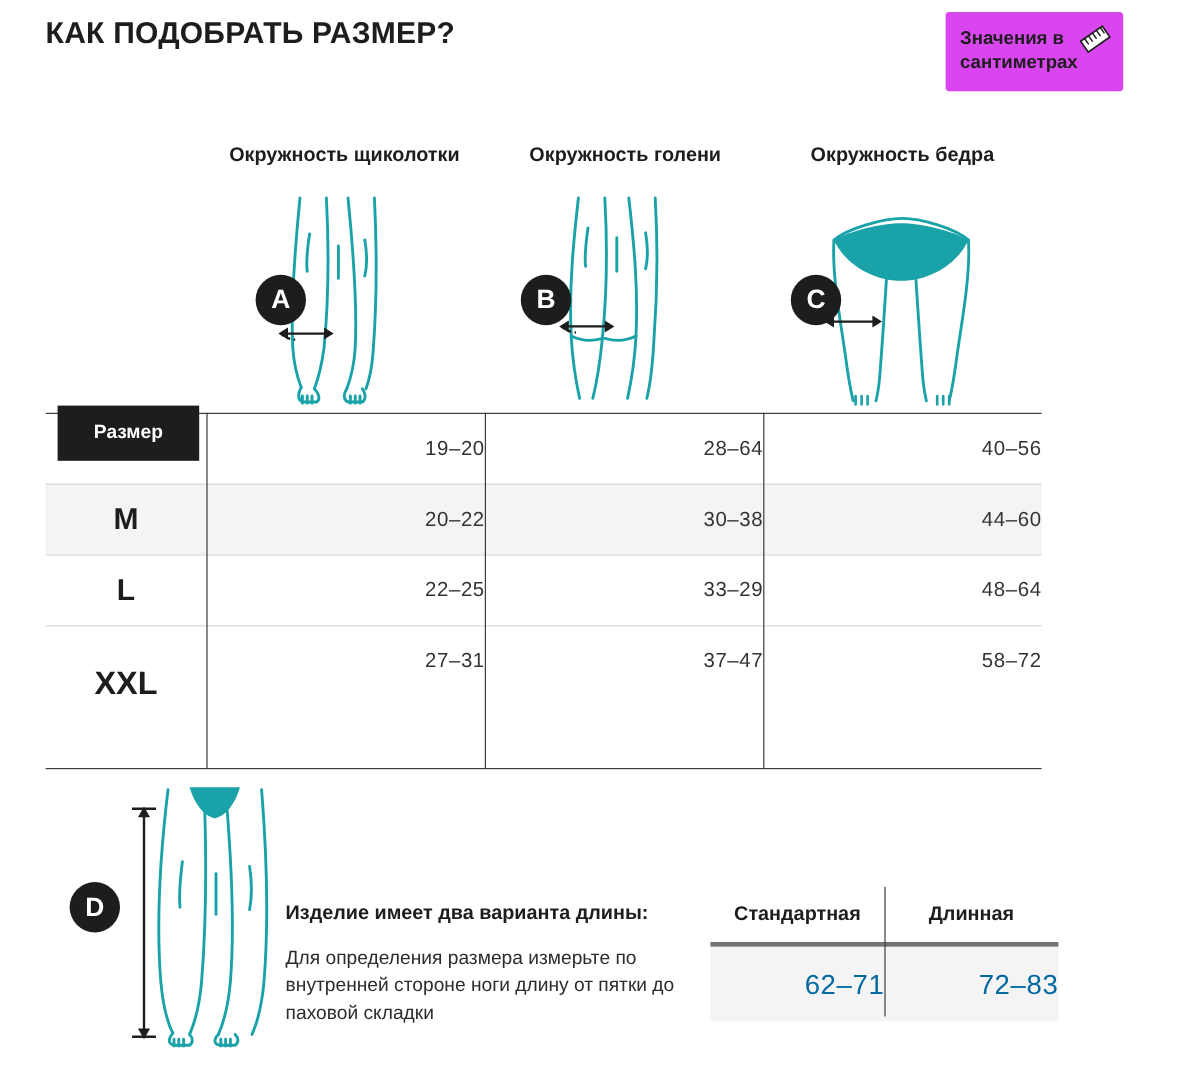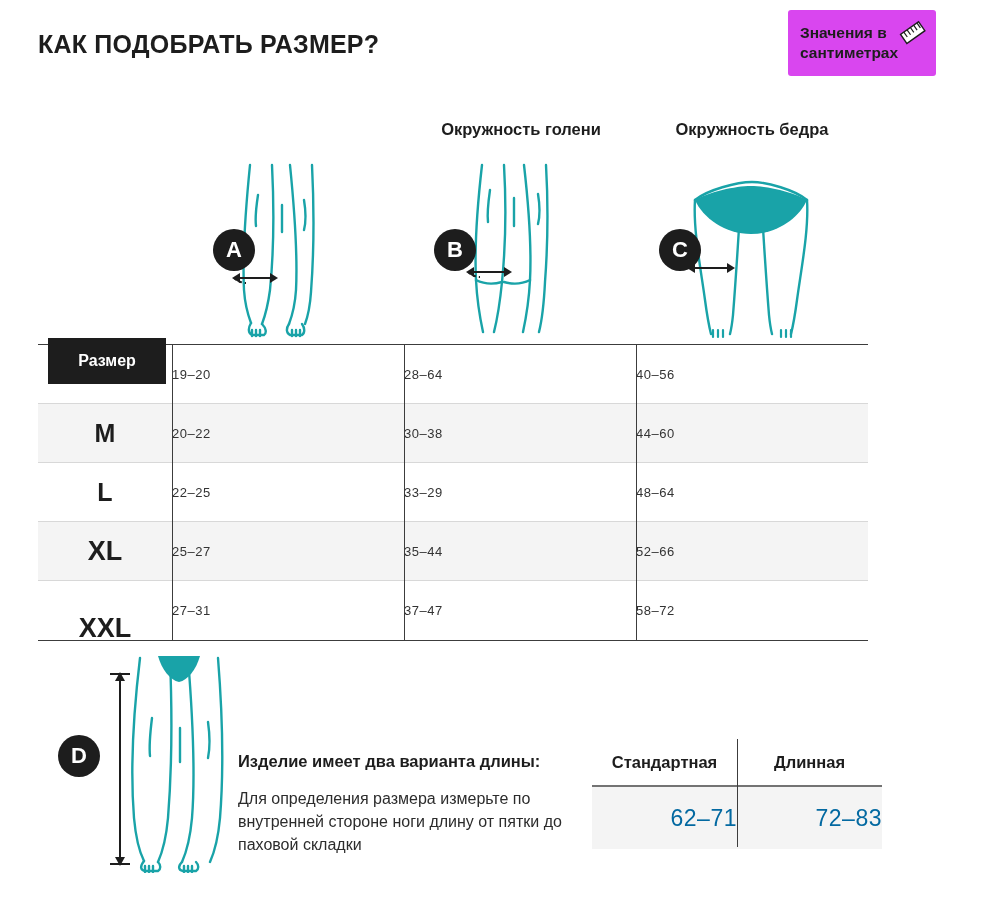--- a/index.html
+++ b/index.html
@@ -17,21 +17,21 @@
   }
   .page {
     position: absolute;
     inset: 0;
   }
 
   
   .title {
     position: absolute;
     left: 38px;
-    top: 30px;
+    top: 14px;
     font-size: 25px;
     font-weight: bold;
     letter-spacing: 0.2px;
     color: #1d1d1d;
   }
   .units-box {
     position: absolute;
     right: 52px;
     top: 10px;
     width: 148px;
@@ -137,22 +137,22 @@
   .row:first-child { border-top: 1px solid #3c3c3c; }
   .row.alt { background: #f4f4f4; }
   .cell-size {
     width: 134px;
     text-align: center;
     font-weight: bold;
     color: #1d1d1d;
   }
   .cell-val {
     width: 232px;
-    text-align: left;
-    font-size: 13px;
+    text-align: right;
+    font-size: 17px;
     color: #333333;
     letter-spacing: 0.5px;
   }
   .sz-s  { font-size: 25px; }
   .sz-m  { font-size: 25px; }
   .sz-l  { font-size: 25px; }
   .sz-xl { font-size: 27px; }
   .sz-xxl{ font-size: 27px; margin-top: 36px; }
 
   .vline {
@@ -203,21 +203,21 @@
   .len-table {
     position: absolute;
     left: 592px;
     top: 739px;
     width: 290px;
   }
   .len-head {
     display: flex;
     height: 46px;
     align-items: center;
-    border-bottom: 2px solid #737373;
+    border-bottom: 4px solid #737373;
   }
   .len-body {
     display: flex;
     height: 62px;
     align-items: center;
     background: #f4f4f4;
   }
   .len-c {
     width: 145px;
     text-align: center;
@@ -255,20 +255,21 @@
         <rect x="4" y="9" width="22" height="11" fill="#ffffff" stroke="#1d1d1d" stroke-width="1.4"></rect>
         <line x1="8" y1="9" x2="8" y2="15" stroke="#1d1d1d" stroke-width="1.2"></line>
         <line x1="12" y1="9" x2="12" y2="15" stroke="#1d1d1d" stroke-width="1.2"></line>
         <line x1="16" y1="9" x2="16" y2="15" stroke="#1d1d1d" stroke-width="1.2"></line>
         <line x1="20" y1="9" x2="20" y2="15" stroke="#1d1d1d" stroke-width="1.2"></line>
         <line x1="24" y1="9" x2="24" y2="15" stroke="#1d1d1d" stroke-width="1.2"></line>
       </g>
     </svg>
   </div>
 
+  <div class="col-head c1">Окружность щиколотки</div>
   <div class="col-head c2">Окружность голени</div>
   <div class="col-head c3">Окружность бедра</div>
 
   <svg class="illus c1" viewBox="0 0 230 180">
     <g fill="none" stroke="#19a3a8" stroke-width="2.4" stroke-linecap="round">
       <path d="M78 5 C74 45, 70 90, 72 130 C73 145, 76 155, 79 163"></path>
       <path d="M100 5 C102 45, 102 90, 98 130 C96 145, 93 156, 90 164"></path>
       <path d="M118 5 C122 45, 126 90, 124 130 C123 146, 120 156, 117 164"></path>
       <path d="M140 5 C142 45, 142 92, 139 132 C138 147, 136 156, 133 164"></path>
       <path d="M86 35 C84 48, 83 58, 84 66"></path>
@@ -346,26 +347,20 @@
       <div class="cell-val">20–22</div>
       <div class="cell-val">30–38</div>
       <div class="cell-val">44–60</div>
     </div>
     <div class="row">
       <div class="cell-size sz-l">L</div>
       <div class="cell-val">22–25</div>
       <div class="cell-val">33–29</div>
       <div class="cell-val">48–64</div>
     </div>
-    <div class="row alt">
-      <div class="cell-size sz-xl">XL</div>
-      <div class="cell-val">25–27</div>
-      <div class="cell-val">35–44</div>
-      <div class="cell-val">52–66</div>
-    </div>
     <div class="row">
       <div class="cell-size sz-xxl">XXL</div>
       <div class="cell-val">27–31</div>
       <div class="cell-val">37–47</div>
       <div class="cell-val">58–72</div>
     </div>
   </div>
 
   <div class="vline v1"></div>
   <div class="vline v2"></div>

